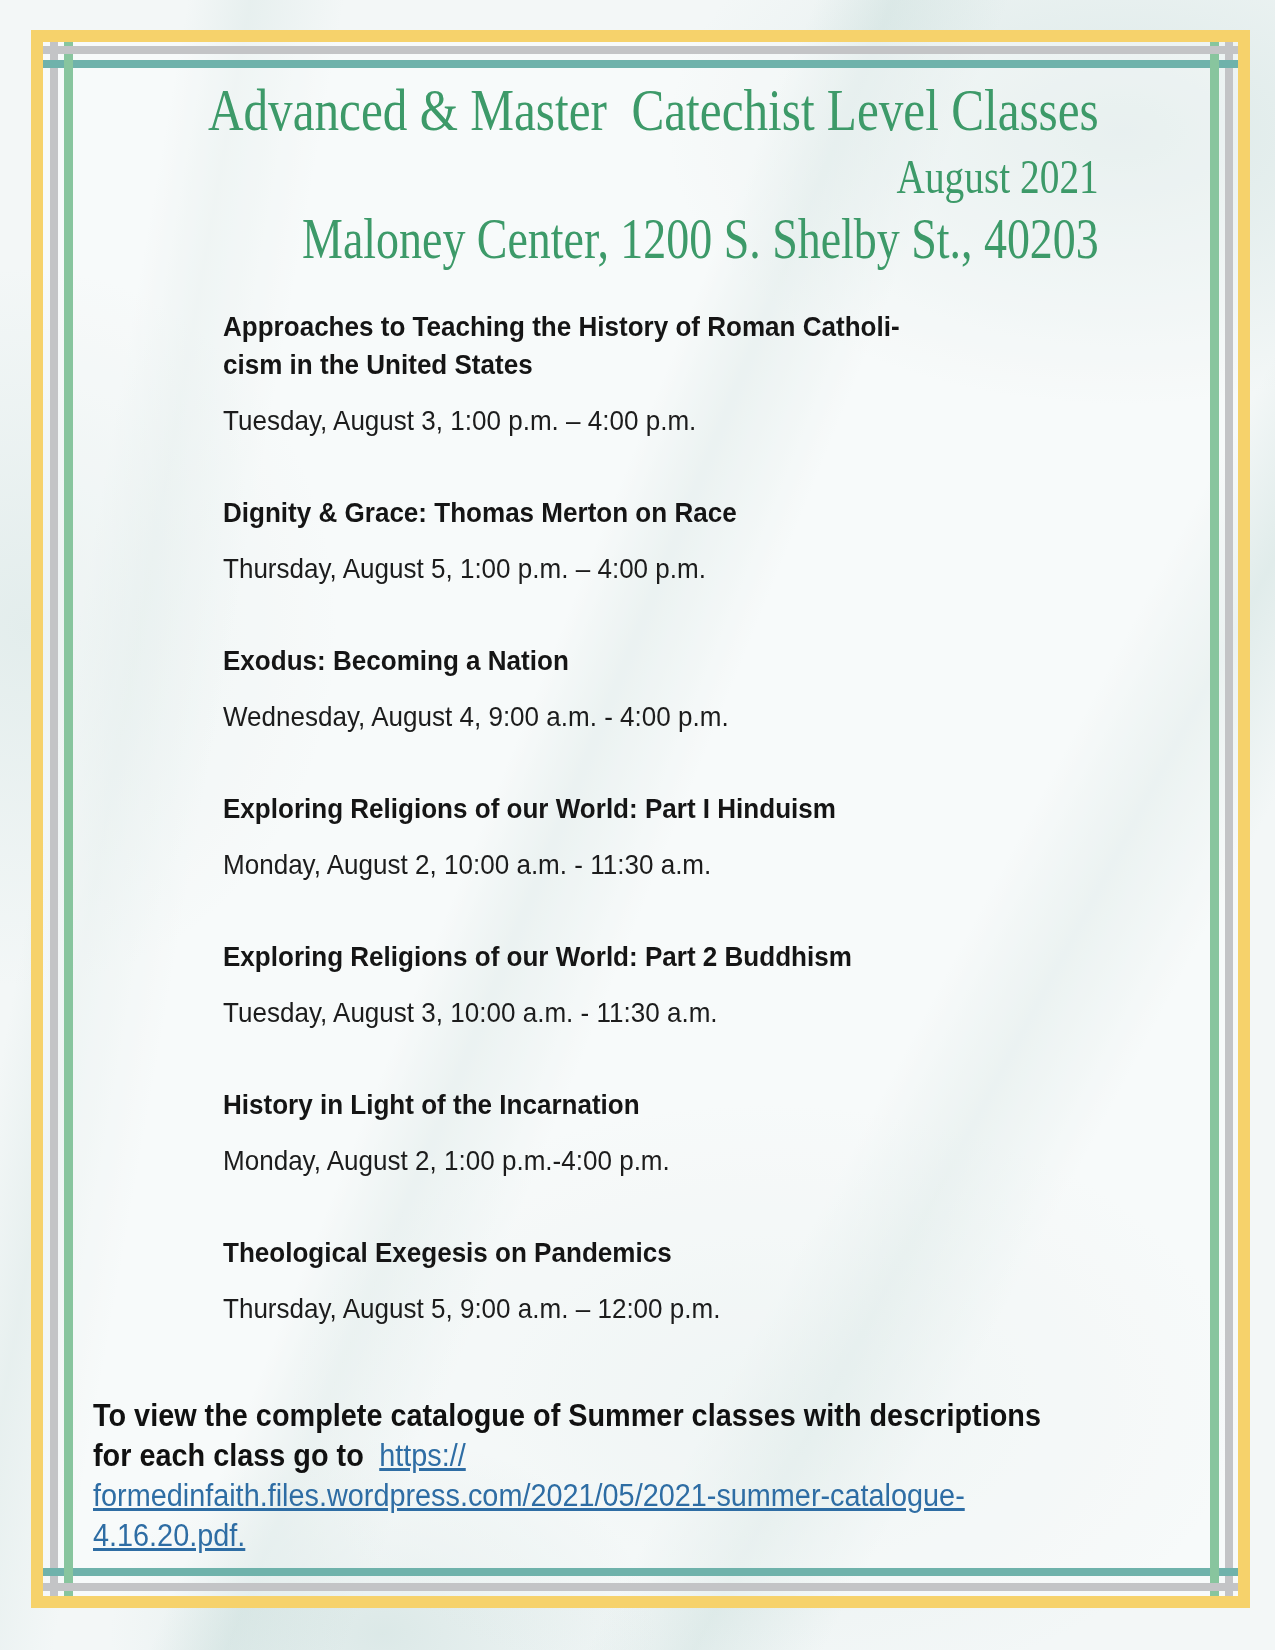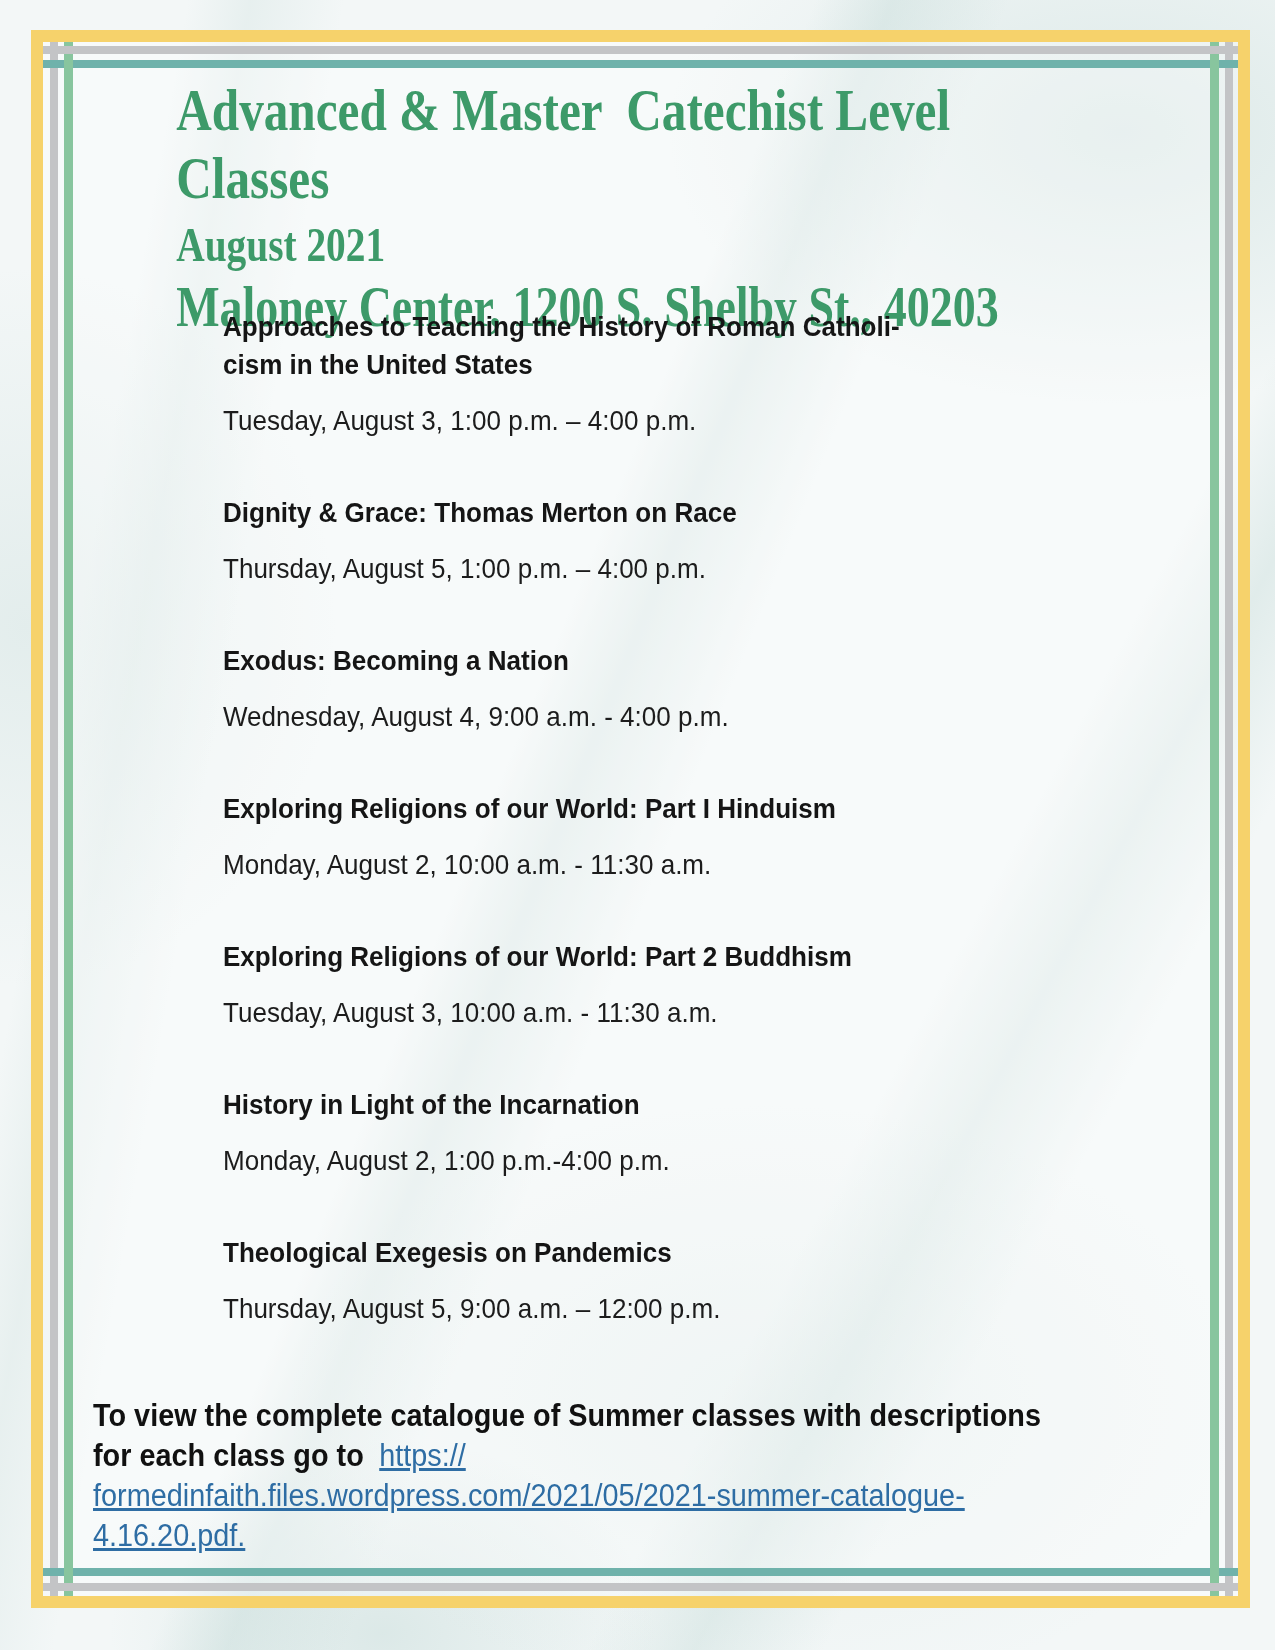--- a/index.html
+++ b/index.html
@@ -23,23 +23,23 @@
   .line{position:absolute;}
   .gray-v{width:8px;top:42px;height:1554px;background:var(--frame-gray,#C3C4C6);}
   .gray-v.left{left:50px;} .gray-v.right{left:1225px;}
   .teal-h{height:8px;left:43px;width:1195px;background:var(--frame-teal,#6FB2AB);}
   .teal-h.top{top:60px;} .teal-h.bottom{top:1568px;}
   .green-v{width:9px;top:42px;height:1554px;background:var(--frame-green,#88C59E);}
   .green-v.left{left:64px;} .green-v.right{left:1210px;}
   .gray-h{height:8px;left:43px;width:1195px;background:var(--frame-gray,#C3C4C6);}
   .gray-h.top{top:46px;} .gray-h.bottom{top:1583px;}
   
-  .title-block{position:absolute;left:75px;right:75px;top:76px;text-align:left;
+  .title-block{position:absolute;left:75px;right:75px;top:76px;text-align:right;
     color:var(--heading-green,#3D9A69);
-    font-family:"Liberation Serif","DejaVu Serif",serif;font-weight:bold;}
+    font-family:"Liberation Serif","DejaVu Serif",serif;font-weight:normal;}
   .title-line{transform:scaleX(0.82);transform-origin:50% 50%;white-space:pre-wrap;}
   .t1{font-size:60px;line-height:68px;}
   .t2{font-size:48px;line-height:58px;margin-top:4px;}
   .t3{font-size:56px;line-height:62px;margin-top:2px;}
   
   .class-list{position:absolute;left:223px;top:308px;width:1120px;
     transform:scaleX(0.93);transform-origin:0 0;color:#151515;}
   .class-item{margin:0 0 54px 0;}
   .class-title{font-weight:bold;font-size:28px;line-height:38px;white-space:pre-line;}
   .class-schedule{font-size:28px;line-height:38px;margin-top:18px;color:#1c1c1c;}

